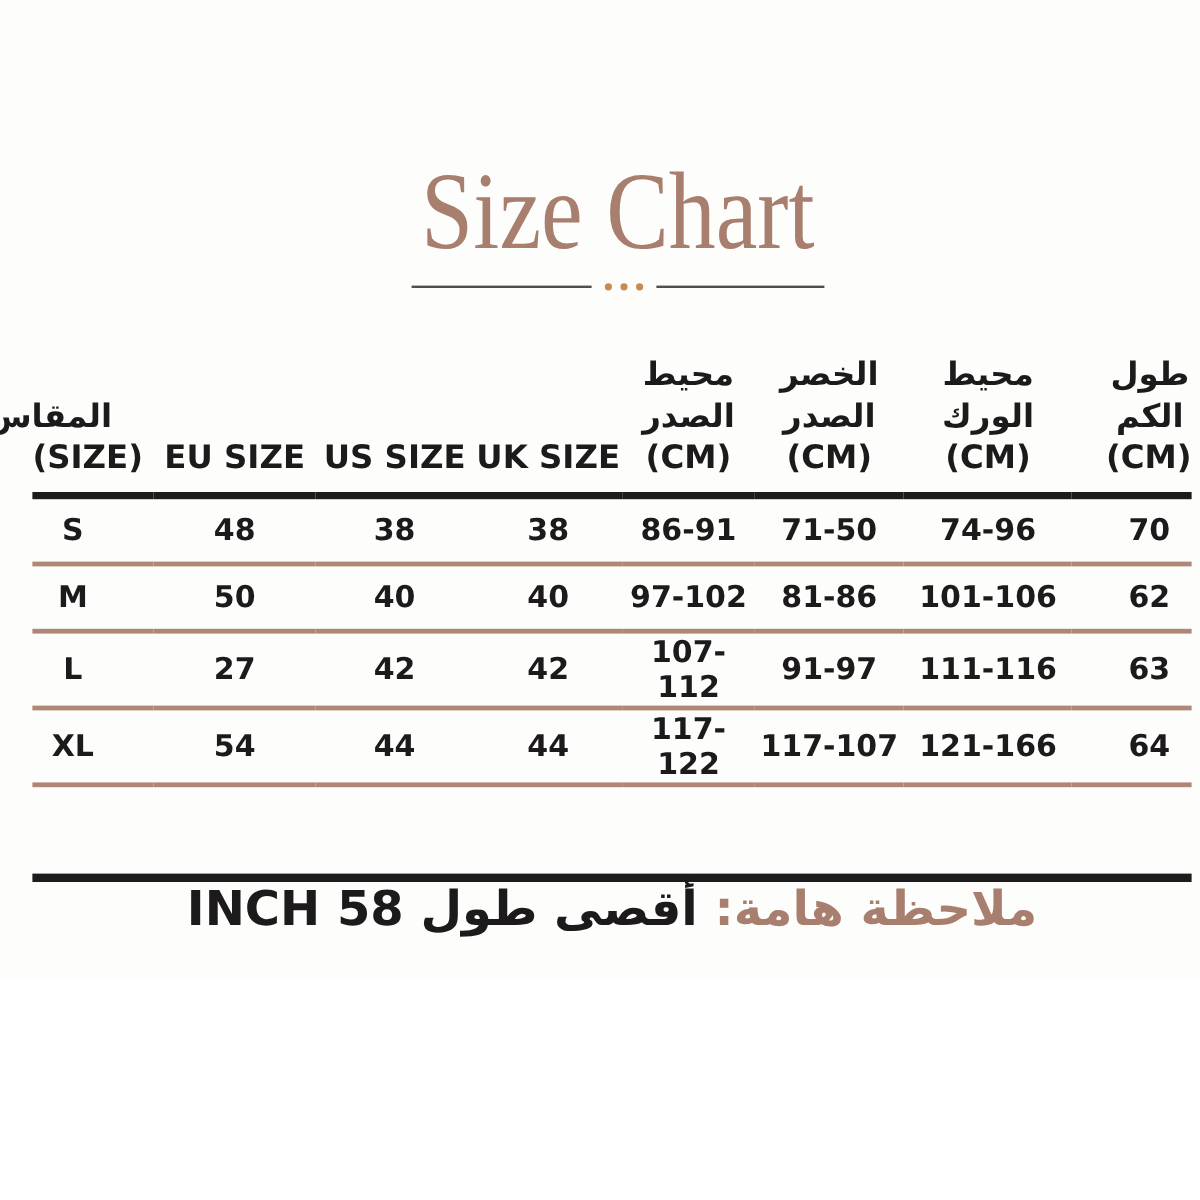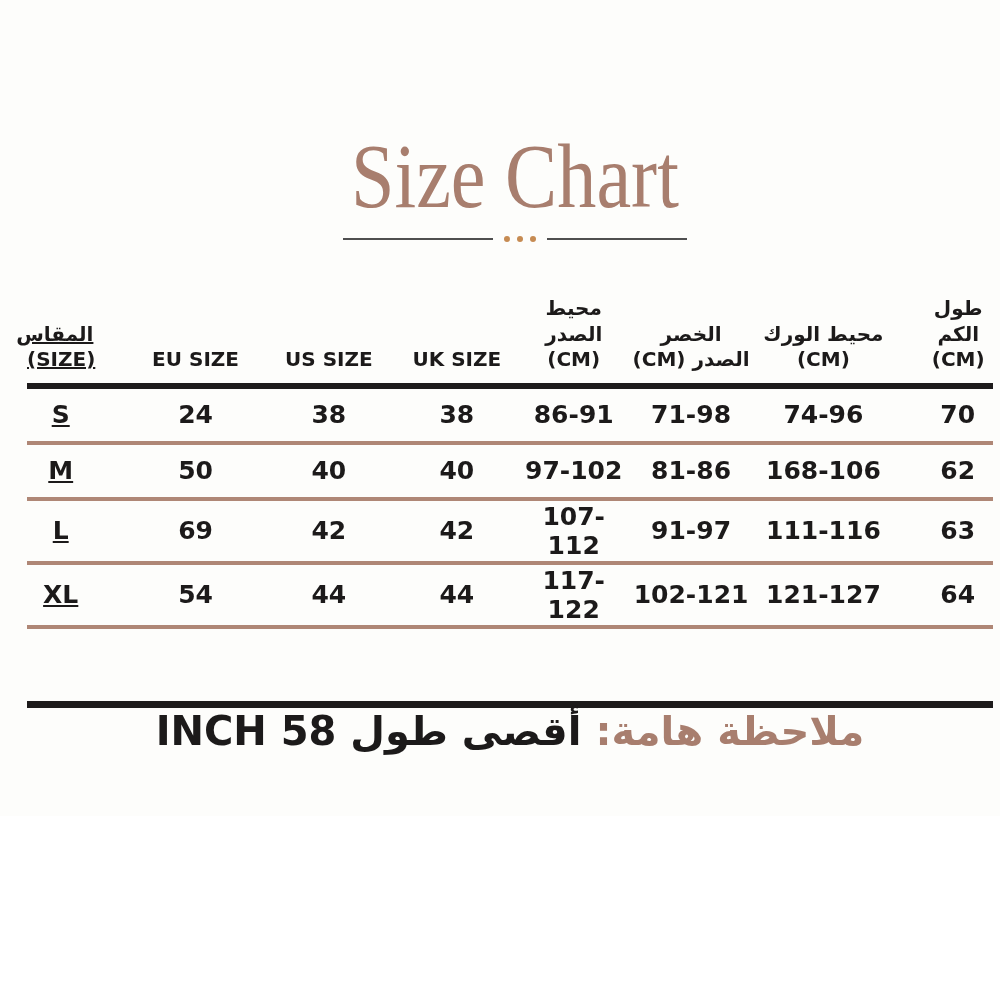--- a/index.html
+++ b/index.html
@@ -43,34 +43,34 @@
     width:966px;
     border-collapse:collapse;
     table-layout:fixed;
   }
   .size-table thead tr{border-bottom:6px solid var(--rule-black);}
   .size-table thead th{
     vertical-align:bottom;
     box-sizing:border-box;
     height:80px;
     padding:0 0 10px 0;
-    font-size:20px;
+    font-size:27px;
     font-weight:bold;
     text-align:center;
     line-height:1.28;
   }
   .size-table tbody tr{border-bottom:4px solid var(--row-line);}
   .size-table tbody td{
     height:50px;
     text-align:center;
     vertical-align:middle;
     font-size:25px;
     font-weight:bold;
   }
-  .col-first{padding-right:35px !important;text-decoration:underline;}
+  .col-first{padding-right:35px !important;}
   .col-last{padding-left:30px !important;}
   
   .note-section{
     box-sizing:content-box;
     margin:72px 0 0 27px;
     width:966px;
     height:115px;
     border-top:7px solid var(--rule-black);
     border-bottom:7px solid var(--rule-black);
     display:flex;align-items:flex-start;justify-content:center;
@@ -142,56 +142,56 @@
         </th>
         <th class="col-last">
           <div dir="rtl">طول الكم</div>
           <div dir="rtl">(CM)</div>
         </th>
       </tr>
     </thead>
     <tbody>
       <tr>
         <td class="col-first">S</td>
-        <td>24</td>
+        <td>48</td>
         <td>38</td>
         <td>38</td>
         <td>86-91</td>
-        <td>71-98</td>
+        <td>71-50</td>
         <td>74-96</td>
         <td class="col-last">70</td>
       </tr>
       <tr>
         <td class="col-first">M</td>
         <td>50</td>
         <td>40</td>
         <td>40</td>
         <td>97-102</td>
         <td>81-86</td>
-        <td>168-106</td>
+        <td>101-106</td>
         <td class="col-last">62</td>
       </tr>
       <tr>
         <td class="col-first">L</td>
-        <td>69</td>
+        <td>27</td>
         <td>42</td>
         <td>42</td>
         <td>107-112</td>
         <td>91-97</td>
         <td>111-116</td>
         <td class="col-last">63</td>
       </tr>
       <tr>
         <td class="col-first">XL</td>
         <td>54</td>
         <td>44</td>
         <td>44</td>
         <td>117-122</td>
-        <td>102-121</td>
-        <td>121-127</td>
+        <td>117-107</td>
+        <td>121-166</td>
         <td class="col-last">64</td>
       </tr>
     </tbody>
   </table>
 
   <div class="note-section">
     <div class="note-text">
       <span class="note-label">ملاحظة هامة:</span>
       <span class="note-body">أقصى طول INCH 58</span>
     </div>

